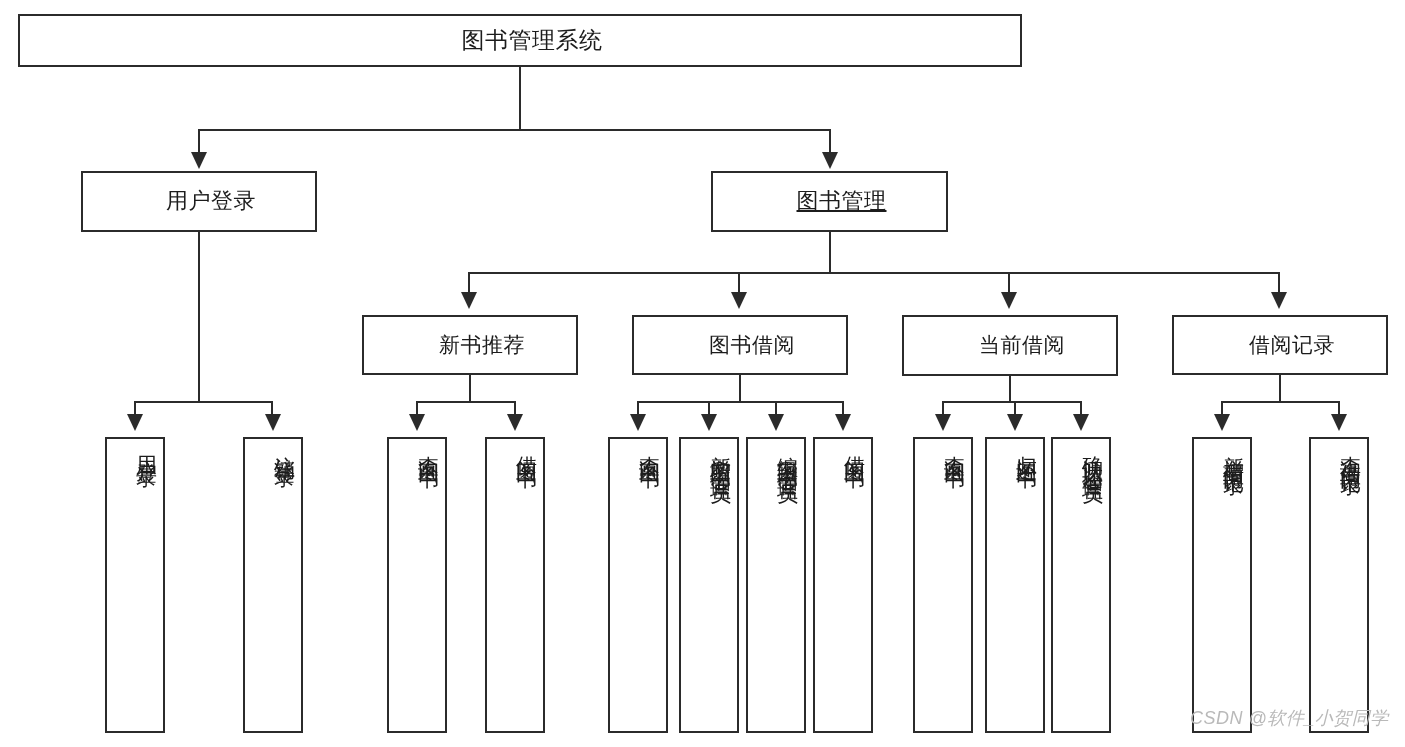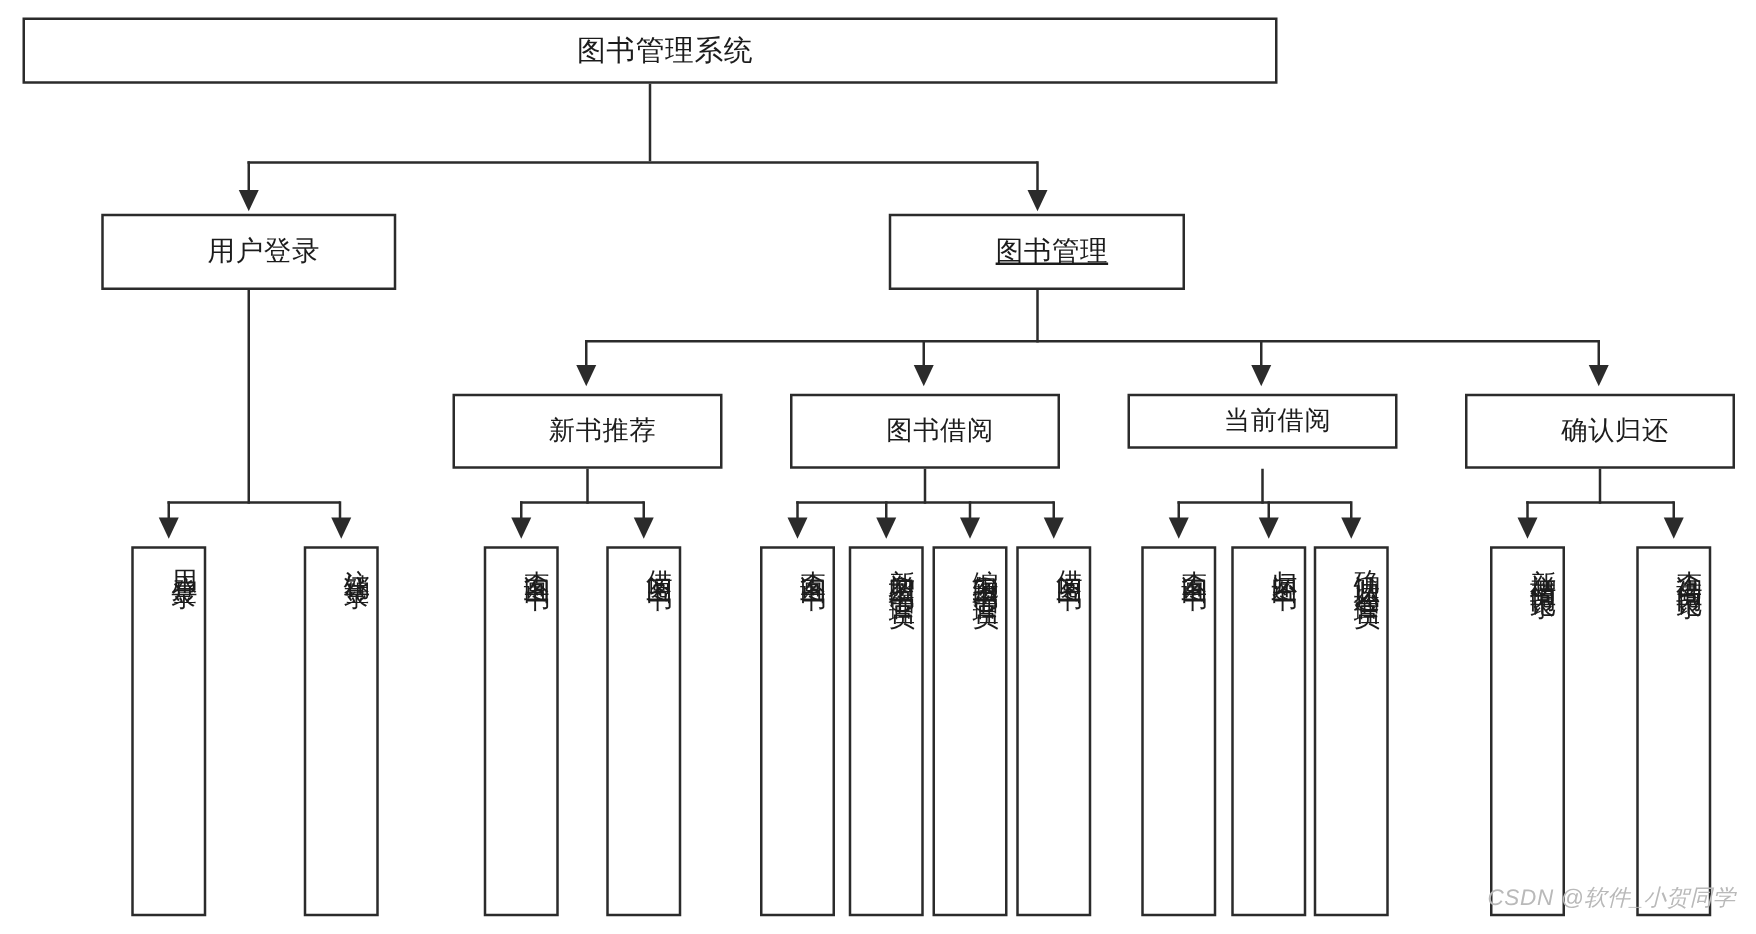--- a/index.html
+++ b/index.html
@@ -128,25 +128,25 @@
   <div class="arrow" style="left:731px; top:292px;"></div>
   <div class="arrow" style="left:1001px; top:292px;"></div>
   <div class="arrow" style="left:1271px; top:292px;"></div>
 
   <div class="node lvl3" style="left:632px; top:315px; width:216px; height:60px;">
     <span>图书借阅</span>
   </div>
   <div class="node lvl3" style="left:362px; top:315px; width:216px; height:60px;">
     <span>新书推荐</span>
   </div>
-  <div class="node lvl3" style="left:902px; top:315px; width:216px; height:44px;">
+  <div class="node lvl3" style="left:902px; top:315px; width:216px; height:61px;">
     <span>当前借阅</span>
   </div>
   <div class="node lvl3" style="left:1172px; top:315px; width:216px; height:60px;">
-    <span>确认归还</span>
+    <span>借阅记录</span>
   </div>
 
   <div class="vline" style="left:469px; top:375px; height:28px;"></div>
   <div class="hline" style="left:416px; top:401px; width:99px;"></div>
   <div class="vline" style="left:416px; top:401px; height:16px;"></div>
   <div class="vline" style="left:514px; top:401px; height:16px;"></div>
   <div class="arrow" style="left:409px; top:414px;"></div>
   <div class="arrow" style="left:507px; top:414px;"></div>
 
   <div class="vline" style="left:739px; top:375px; height:28px;"></div>

